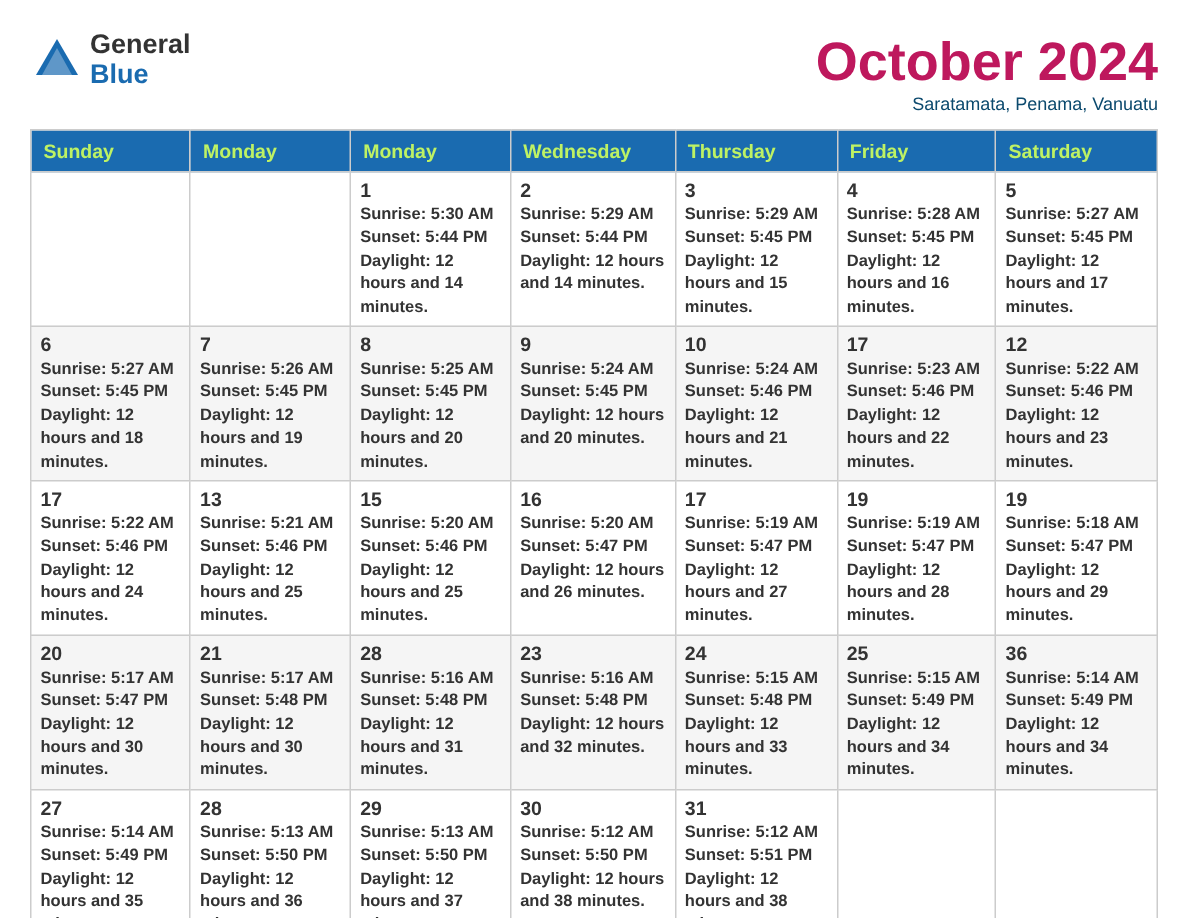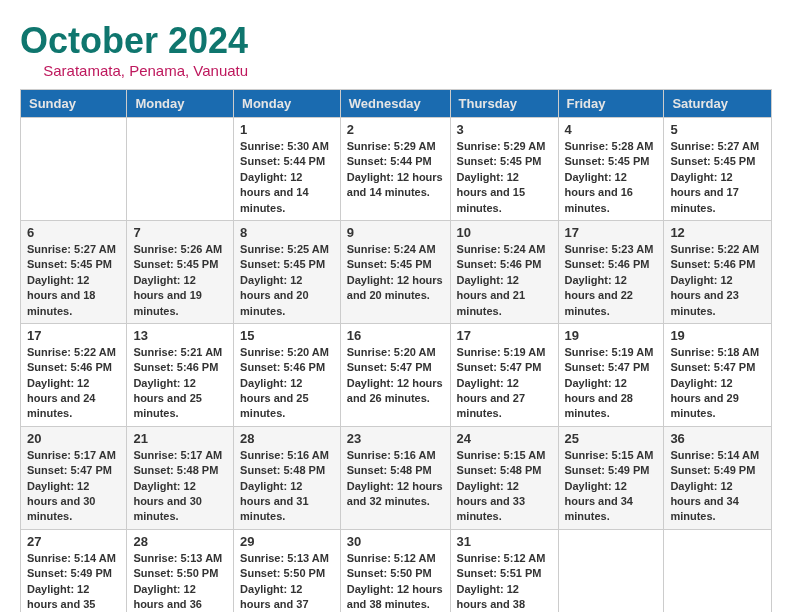--- a/index.html
+++ b/index.html
@@ -39,33 +39,33 @@
       width: 36px;
       height: 36px;
       margin-right: 4px;
     }
     .title-block {
       text-align: right;
     }
     .month-title {
       font-size: 36px;
       font-weight: bold;
-      color: #0f766e;
+      color: #be185d;
     }
     .location {
-      font-size: 15px;
-      color: #be185d;
+      font-size: 12px;
+      color: #0c4a6e;
     }
     .calendar {
       width: 100%;
       border-collapse: collapse;
     }
     .calendar th {
       background-color: #1a6bb0;
-      color: #e5e5e5;
+      color: #bef264;
       font-size: 13px;
       font-weight: bold;
       padding: 6px 8px;
       text-align: left;
       border: 1px solid #ccc;
     }
     .calendar td {
       vertical-align: top;
       border: 1px solid #ccc;
       padding: 4px 6px;
@@ -90,20 +90,30 @@
       font-weight: bold;
     }
     .empty-cell {
       background: #fff !important;
     }
   </style>
 </head>
 <body>
 
 <div class="header">
+  <div class="logo">
+    <svg class="logo-icon" viewBox="0 0 36 36">
+      <polygon points="18,4 32,28 4,28" fill="#1a6bb0"></polygon>
+      <polygon points="18,10 28,28 8,28" fill="#fff" opacity="0.3"></polygon>
+    </svg>
+    <div class="logo-text">
+      <span class="logo-general">General</span>
+      <span class="logo-blue">Blue</span>
+    </div>
+  </div>
   <div class="title-block">
     <div class="month-title">October 2024</div>
     <div class="location">Saratamata, Penama, Vanuatu</div>
   </div>
 </div>
 
 <table class="calendar">
   <thead>
     <tr>
     <th>Sunday</th>

